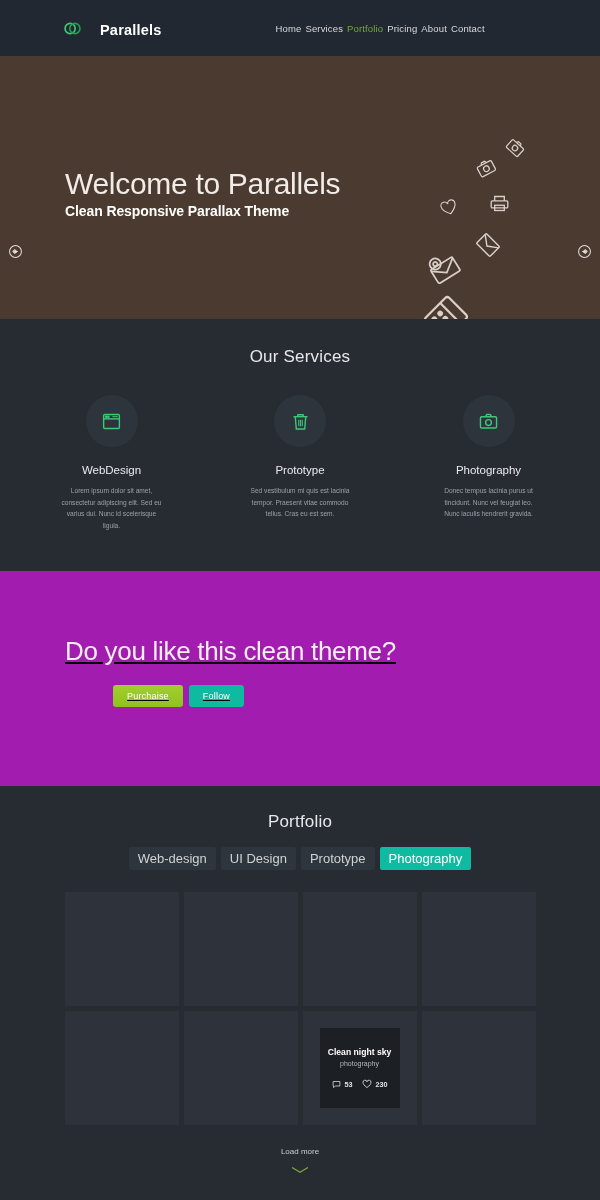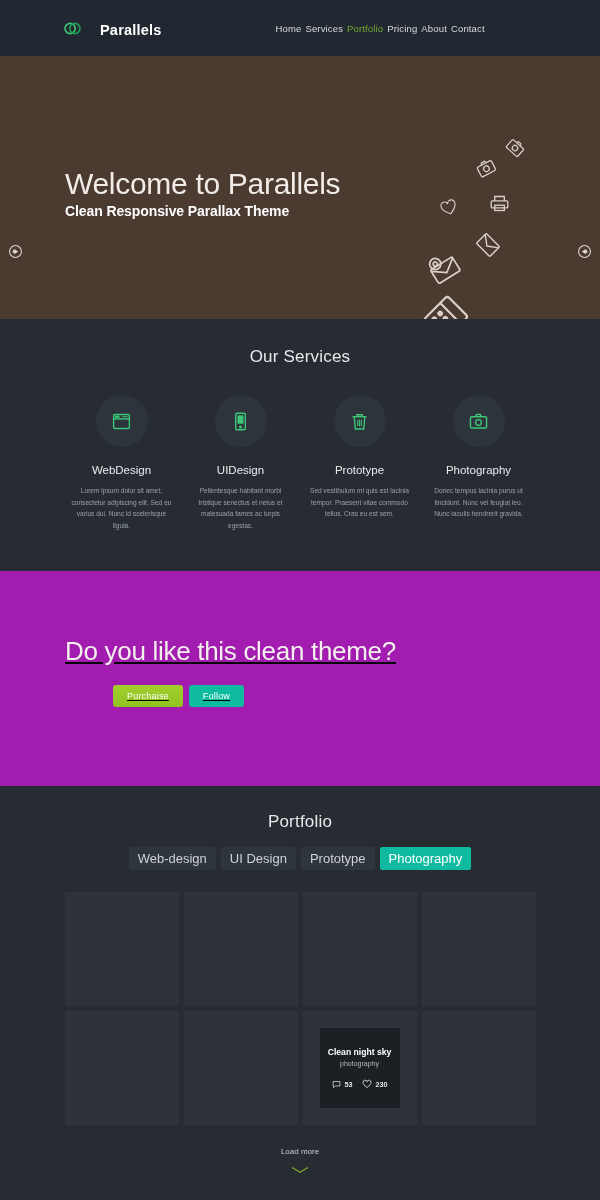--- a/index.html
+++ b/index.html
@@ -87,21 +87,21 @@
   }
   .section-title {
     text-align: center;
     color: #e6e8ea;
     font-size: 17px;
     font-weight: normal;
     letter-spacing: .2px;
   }
   .service-grid {
     display: flex;
-    justify-content: center;
+    justify-content: space-between;
     gap: 0;
     margin-top: 28px;
     padding: 0 52px;
   }
   .service {
     width: 119px;
     text-align: center;
   }
   .service-icon-wrap {
     width: 52px; height: 52px;
@@ -341,31 +341,20 @@
               <line x1="3" y1="9" x2="21" y2="9"></line>
             <circle cx="6" cy="6.5" r="0.7" fill="#3cc878"></circle>
               <circle cx="8.4" cy="6.5" r="0.7" fill="#3cc878"></circle>
             <line x1="13" y1="6.5" x2="19" y2="6.5" stroke-width="1.2"></line>
           </svg>
         </div>
         <div class="service-name">WebDesign</div>
         <div class="service-desc">Lorem ipsum dolor sit amet, consectetur adipiscing elit. Sed eu varius dui. Nunc id scelerisque ligula.</div>
       </div>
 
-      <div class="service">
-        <div class="service-icon-wrap">
-          <svg width="21" height="21" viewBox="0 0 24 24" fill="none" stroke="#3cc878" stroke-width="1.6">
-            <rect x="6.5" y="2.5" width="11" height="19" rx="1.6"></rect>
-            <rect x="8.6" y="5" width="6.8" height="9.5" fill="#3cc878" stroke="none"></rect>
-            <circle cx="12" cy="18.4" r="1.1"></circle>
-          </svg>
-        </div>
-        <div class="service-name">UIDesign</div>
-        <div class="service-desc">Pellentesque habitant morbi tristique senectus et netus et malesuada fames ac turpis egestas.</div>
-      </div>
 
       <div class="service">
         <div class="service-icon-wrap">
           <svg width="21" height="21" viewBox="0 0 24 24" fill="none" stroke="#3cc878" stroke-width="1.6">
             <path d="M4 6.5 H20"></path>
               <path d="M9 6.5 V4.2 H15 V6.5"></path>
             <path d="M6 6.5 L7.2 20.5 H16.8 L18 6.5"></path>
             <line x1="10" y1="10" x2="10" y2="17.5" stroke-width="1.2"></line>
             <line x1="12" y1="10" x2="12" y2="17.5" stroke-width="1.2"></line>
             <line x1="14" y1="10" x2="14" y2="17.5" stroke-width="1.2"></line>

